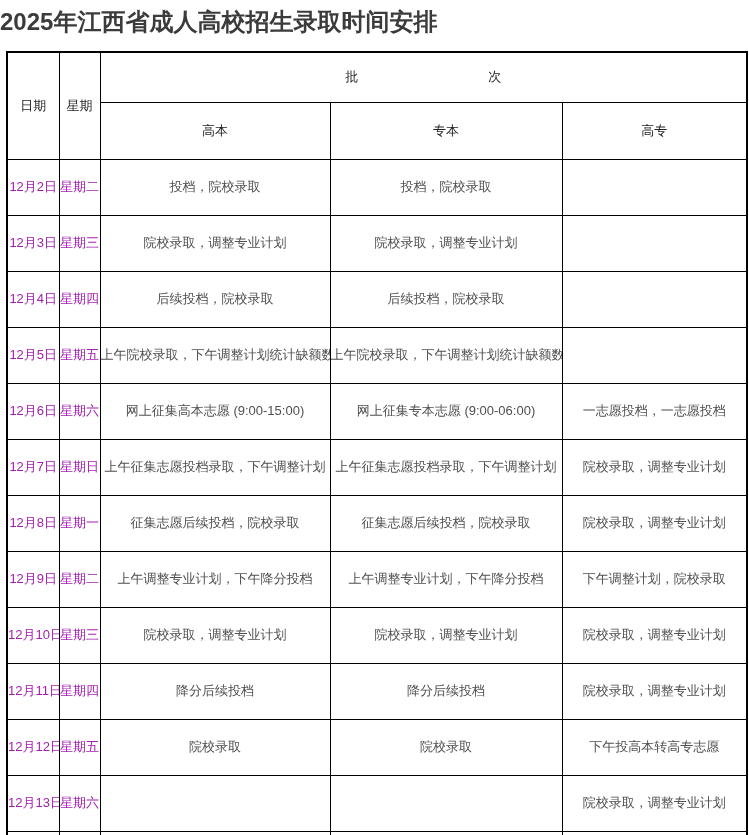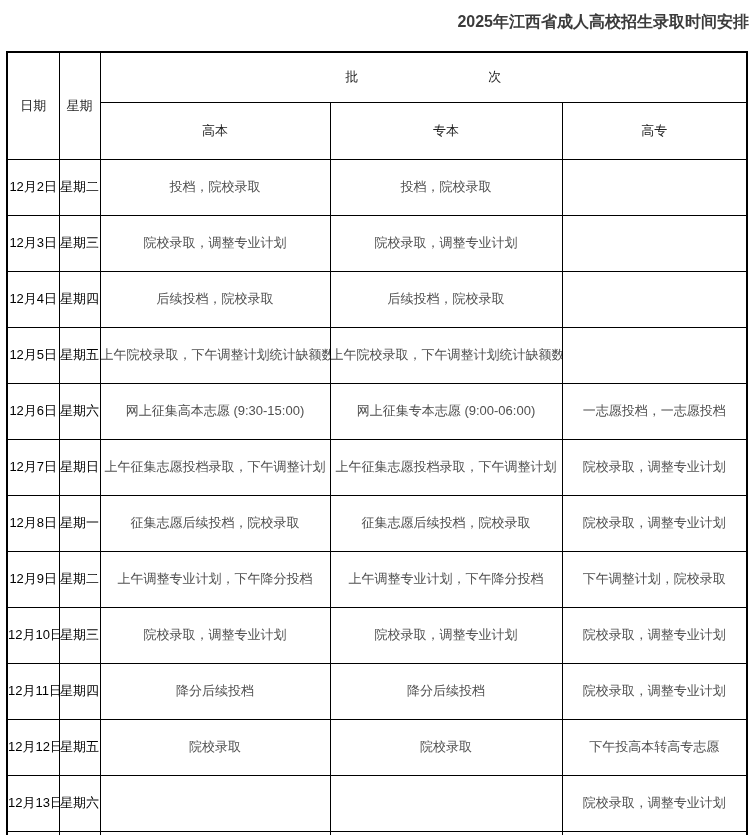--- a/index.html
+++ b/index.html
@@ -11,22 +11,22 @@
   .page {
     position: relative;
     width: 749px;
     height: 835px;
     overflow: hidden;
     background: #ffffff;
   }
   .page-title {
     margin: 0;
     padding-top: 9px;
-    text-align: right;
-    font-size: 16px;
+    text-align: left;
+    font-size: 24px;
     line-height: 26px;
     font-weight: bold;
     color: #3b3b3b;
   }
   table.schedule {
     border-collapse: collapse;
     table-layout: fixed;
     width: 740px;
     margin: 16px 0 0 6px;
     border: 2px solid #000;
@@ -57,21 +57,21 @@
   tr.hdr-sub   { height: 57px; margin-top: 9px; }
   tr.body-row  { height: 56px; }
 
   .batch-flex {
     display: flex;
     justify-content: center;
     align-items: center;
     gap: 130px;
   }
   td.date-cell, td.week-cell {
-    color: #000000;
+    color: #a21caf;
     letter-spacing: 0;
   }
 </style>
 </head>
 <body>
 
 <div class="page">
   <h1 class="page-title">2025年江西省成人高校招生录取时间安排</h1>
 
   <table class="schedule">
@@ -124,21 +124,21 @@
         <tr class="body-row">
           <td class="date-cell">12月5日</td>
           <td class="week-cell">星期五</td>
           <td>上午院校录取，下午调整计划统计缺额数据</td>
           <td>上午院校录取，下午调整计划统计缺额数据</td>
           <td></td>
         </tr>
         <tr class="body-row">
           <td class="date-cell">12月6日</td>
           <td class="week-cell">星期六</td>
-          <td>网上征集高本志愿 (9:30-15:00)</td>
+          <td>网上征集高本志愿 (9:00-15:00)</td>
           <td>网上征集专本志愿 (9:00-06:00)</td>
           <td>一志愿投档，一志愿投档</td>
         </tr>
         <tr class="body-row">
           <td class="date-cell">12月7日</td>
           <td class="week-cell">星期日</td>
           <td>上午征集志愿投档录取，下午调整计划</td>
           <td>上午征集志愿投档录取，下午调整计划</td>
           <td>院校录取，调整专业计划</td>
         </tr>

